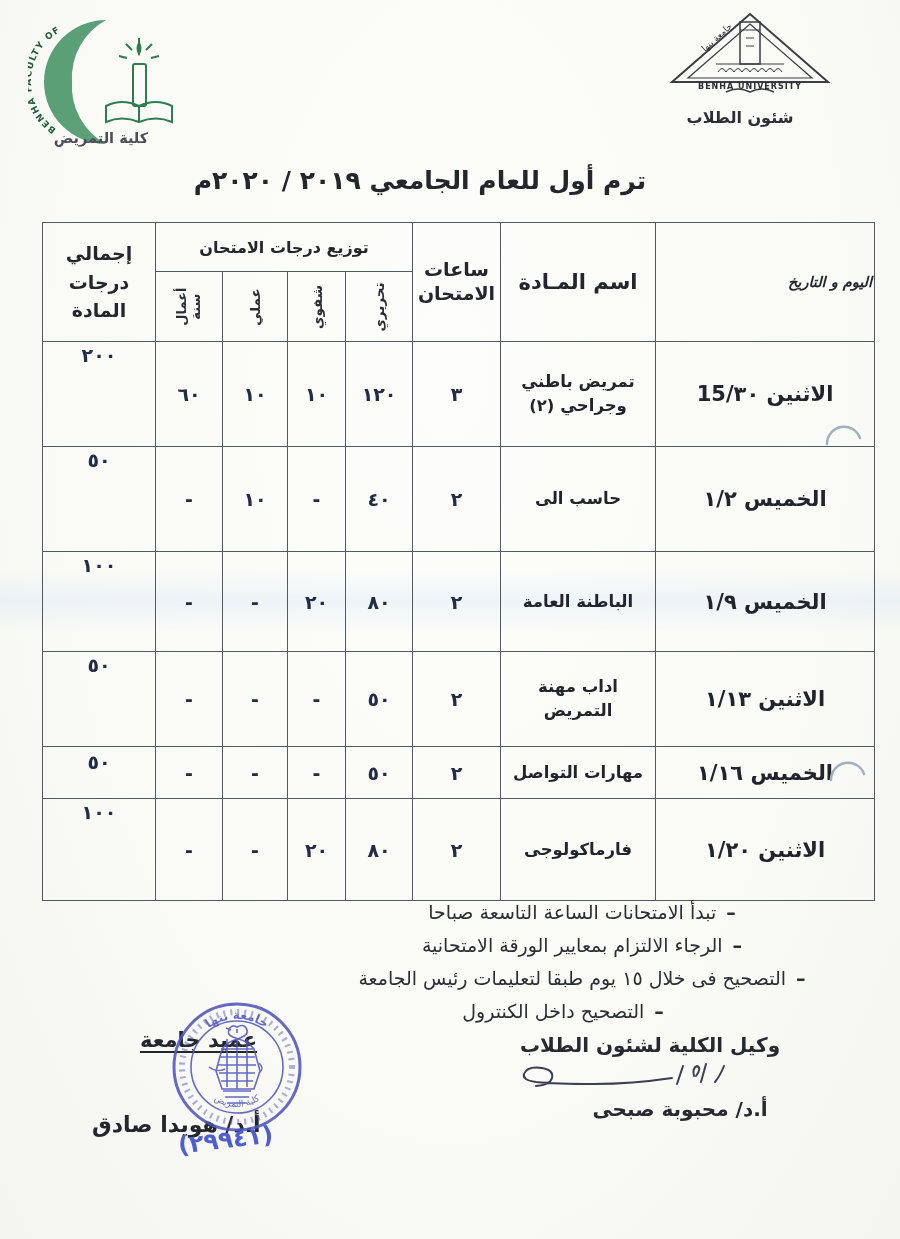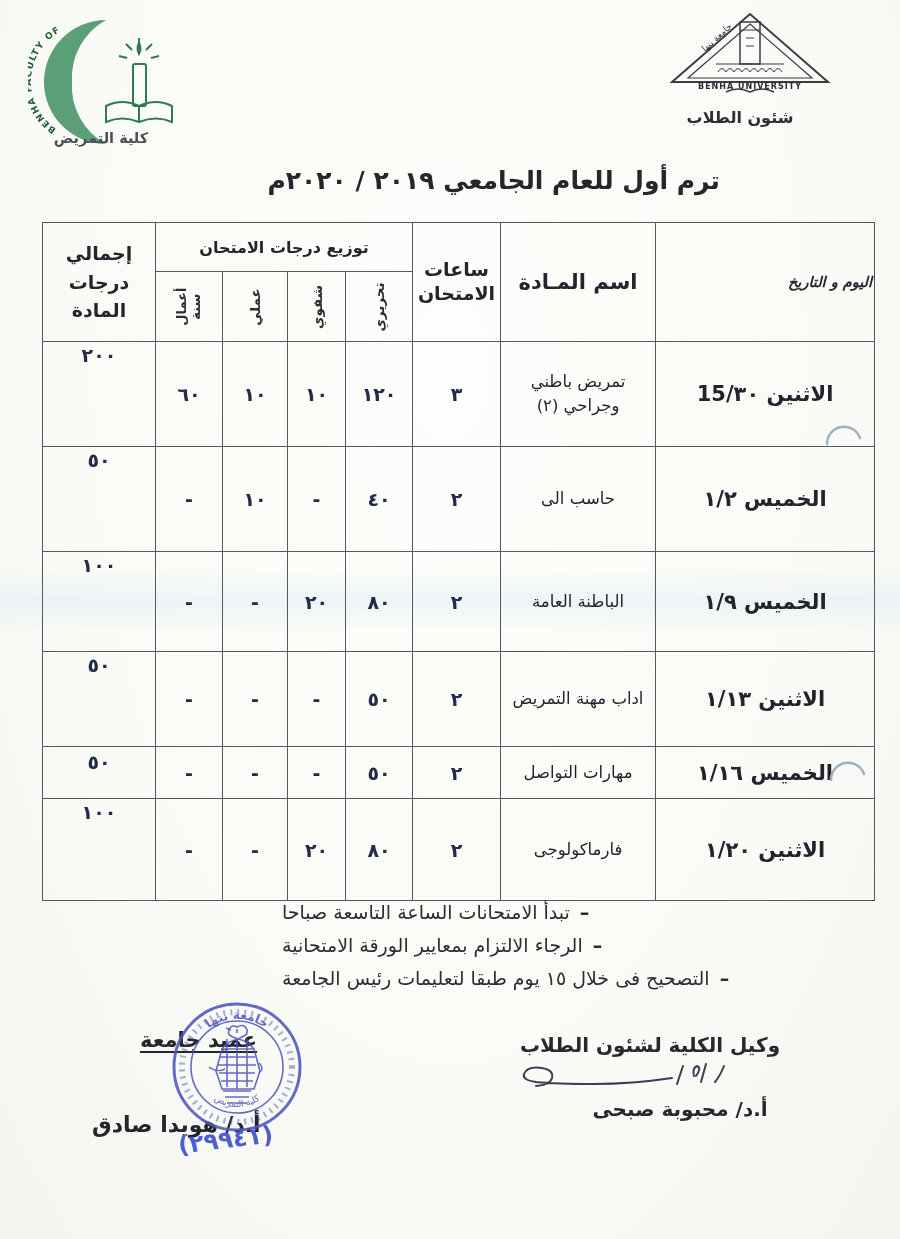--- a/index.html
+++ b/index.html
@@ -13,41 +13,41 @@
     overflow:hidden;
   }
   
   .logo-left{position:absolute;left:28px;top:6px;width:156px;height:160px;}
   .logo-left .ar{position:absolute;left:0;right:10px;top:124px;text-align:center;font-size:14.5px;color:#4a4f55;font-weight:bold;letter-spacing:.5px;}
   .logo-right{position:absolute;left:660px;top:8px;width:180px;height:130px;}
   .logo-right .dept{position:absolute;left:0;right:20px;top:100px;text-align:center;font-size:16px;color:#2c2f35;font-weight:bold;}
   
   .title{position:absolute;top:106px;left:90px;width:650px;text-align:center;direction:rtl;
          font-size:27px;font-weight:bold;color:#23262b;letter-spacing:.2px;}
-  .subtitle{position:absolute;top:166px;left:120px;width:600px;direction:rtl;
+  .subtitle{position:absolute;top:166px;left:120px;width:600px;text-align:center;direction:rtl;
          font-size:25px;font-weight:bold;color:#23262b;}
   
   table.sched{position:absolute;left:42px;top:222px;width:832px;border-collapse:collapse;table-layout:fixed;
     direction:rtl;}
   table.sched th,table.sched td{border:1.4px solid #4e5a66;padding:2px;overflow:hidden;}
   table.sched th{font-weight:bold;color:#23262c;}
   th.h-day{font-size:14.5px;font-style:italic;text-align:right;}
   th.h-subject{font-size:21px;letter-spacing:-.5px;}
   th.h-hours{font-size:19px;line-height:1.25;}
   th.h-group{font-size:16px;height:44px;}
   th.h-total{font-size:19px;font-weight:bold;line-height:1.5;}
   th.h-rot{vertical-align:middle;}
   .rot{transform:rotate(-90deg);font-size:13.5px;font-weight:bold;white-space:nowrap;color:#2a2e34;}
   .rot2{transform:rotate(-90deg);font-size:13px;font-weight:bold;line-height:1.05;width:46px;margin:0 auto;color:#2a2e34;}
   td.c-day{font-size:21px;font-weight:bold;text-align:center;color:#21242c;}
-  td.c-subject{font-size:16.5px;font-weight:normal;text-align:center;color:#21242c;line-height:1.45;padding:0 8px;}
+  td.c-subject{font-size:16.5px;font-weight:bold;text-align:center;color:#21242c;line-height:1.45;padding:0 8px;}
   td.c-num{font-size:19px;font-weight:bold;text-align:center;color:#222b47;}
   td.c-total{font-size:19px;font-weight:bold;text-align:center;color:#222b47;vertical-align:top;padding-top:7px;}
   
-  .notes{position:absolute;right:18px;top:896px;width:600px;direction:rtl;text-align:left;}
+  .notes{position:absolute;right:18px;top:896px;width:600px;direction:rtl;text-align:center;}
   .note{font-size:19px;color:#2a2e33;line-height:33px;white-space:nowrap;}
   .note .dash{margin-left:10px;font-weight:bold;}
   .note.n4{margin-right:38px;}
   
   .sig-right{position:absolute;left:470px;top:1033px;width:360px;text-align:center;direction:rtl;}
   .sig-right .t{font-size:20px;font-weight:bold;color:#26292f;letter-spacing:.5px;}
   .sig-right .n{font-size:20px;font-weight:bold;color:#26292f;margin-top:40px;margin-left:60px;}
   .sig-scribble{position:absolute;left:500px;top:1052px;width:240px;height:58px;}
   .sig-left-title{position:absolute;left:140px;top:1028px;font-size:21px;font-weight:bold;color:#23262c;
      direction:rtl;text-decoration:underline;text-underline-offset:4px;}
@@ -209,20 +209,21 @@
         <td class="c-num">-</td>
         <td class="c-total">١٠٠</td>
       </tr>
     </tbody>
   </table>
 
   <div class="notes">
     <div class="note"><span class="dash">–</span><span>تبدأ الامتحانات الساعة التاسعة صباحا</span></div>
     <div class="note"><span class="dash">–</span><span>الرجاء الالتزام بمعايير الورقة الامتحانية</span></div>
     <div class="note"><span class="dash">–</span><span>التصحيح فى خلال  ١٥ يوم طبقا لتعليمات رئيس الجامعة</span></div>
+    <div class="note n4"><span class="dash">–</span><span>التصحيح داخل الكنترول</span></div>
   </div>
 
   <div class="sig-right">
     <div class="t">وكيل الكلية لشئون الطلاب</div>
     <div class="n">أ.د/ محبوبة صبحى</div>
   </div>
   <svg class="sig-scribble" viewBox="0 0 240 58">
     <g stroke="#3a3f52" stroke-width="2" fill="none" stroke-linecap="round">
       <path d="M 224,14 q -4,10 -9,16"></path>
       <path d="M 206,12 l -5,18 M 196,24 q 6,-8 1,-10 q -5,2 -3,10"></path>

